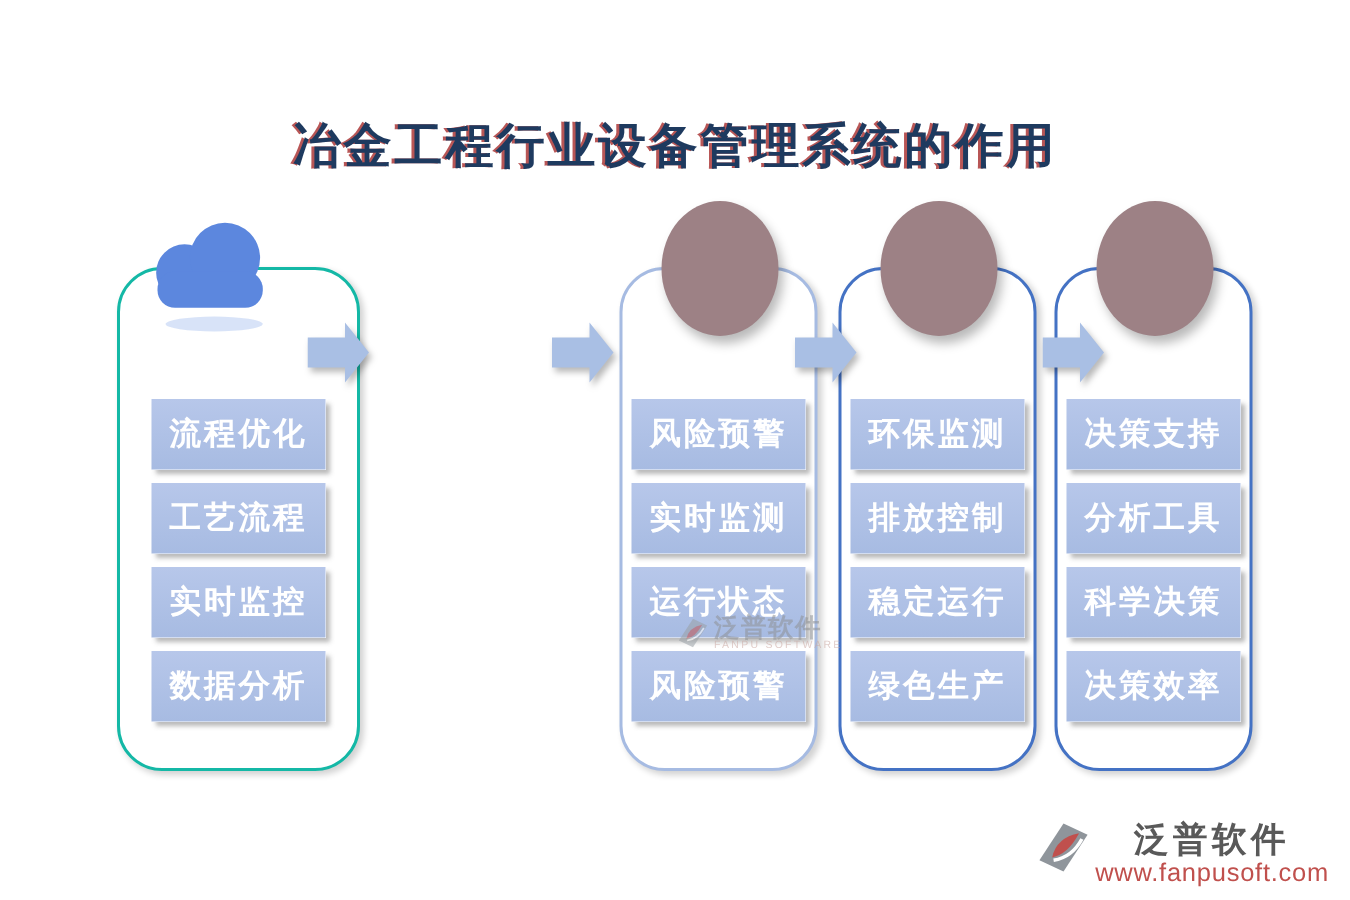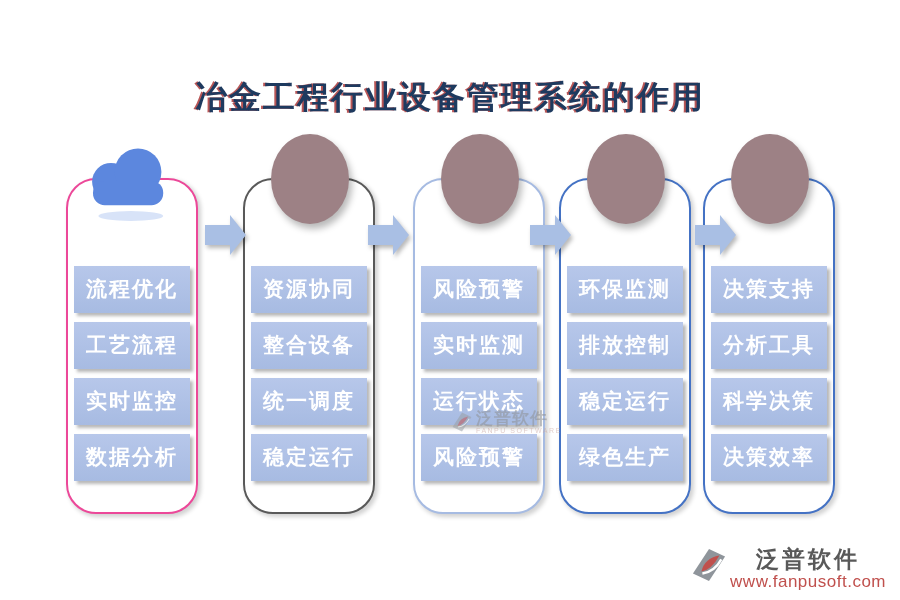--- a/index.html
+++ b/index.html
@@ -14,21 +14,21 @@
     text-shadow: -2px 0 0 rgba(160, 30, 30, 0.75);
     margin-top: 40px;
   }
 
   
   .col {
     position: absolute; top: 178px; width: 128px; height: 332px;
     border-radius: 30px; background: #ffffff;
     box-shadow: 2.5px 2.5px 4px rgba(0,0,0,0.18);
   }
-  .col-1 { left: 66px;  border: 2px solid #ec4899; }
+  .col-1 { left: 78px;  border: 2px solid #14b8a6; padding-left: 30px; }
   .col-2 { left: 243px; border: 2px solid #595959; }
   .col-3 { left: 413px; border: 2px solid #a6bbe2; }
   .col-4 { left: 559px; border: 2px solid #4472c4; }
   .col-5 { left: 703px; border: 2px solid #4472c4; text-decoration: underline; }
 
   
   .circle {
     position: absolute; top: -46px; left: 50%; margin-left: -38px;
     width: 78px; height: 90px; border-radius: 50%;
     background: #9d8185;
@@ -91,29 +91,20 @@
       </svg>
     </div>
     <div class="items">
       <div class="item-box">流程优化</div>
       <div class="item-box">工艺流程</div>
       <div class="item-box">实时监控</div>
       <div class="item-box">数据分析</div>
     </div>
   </div>
 
-  <div class="col col-2">
-    <div class="circle"></div>
-    <div class="items">
-      <div class="item-box">资源协同</div>
-      <div class="item-box">整合设备</div>
-      <div class="item-box">统一调度</div>
-      <div class="item-box">稳定运行</div>
-    </div>
-  </div>
 
   <div class="col col-3">
     <div class="circle"></div>
     <div class="items">
       <div class="item-box">风险预警</div>
       <div class="item-box">实时监测</div>
       <div class="item-box">运行状态</div>
       <div class="item-box">风险预警</div>
     </div>
   </div>

